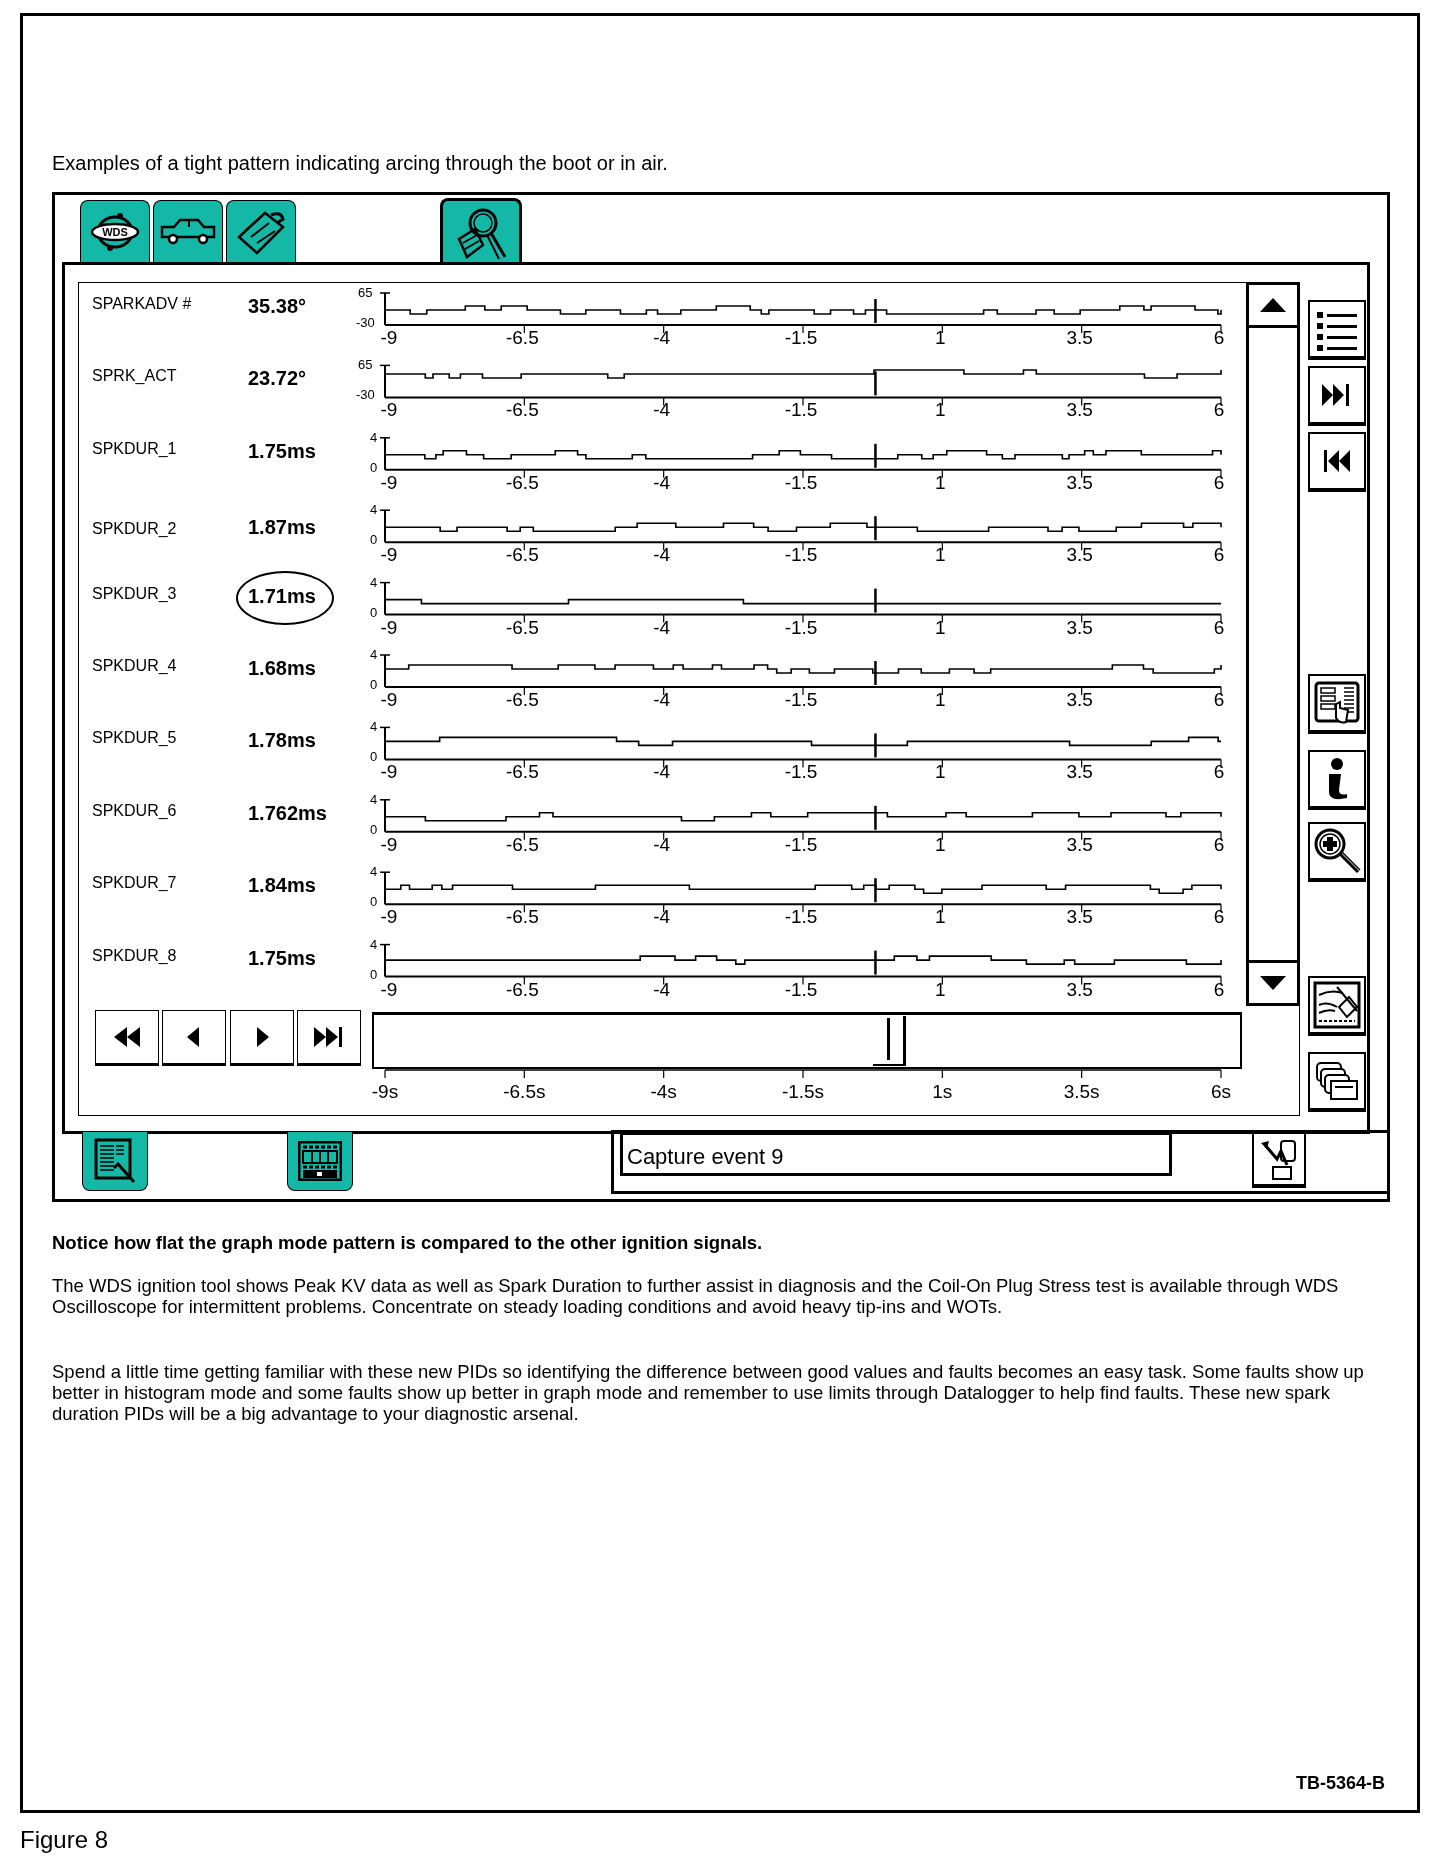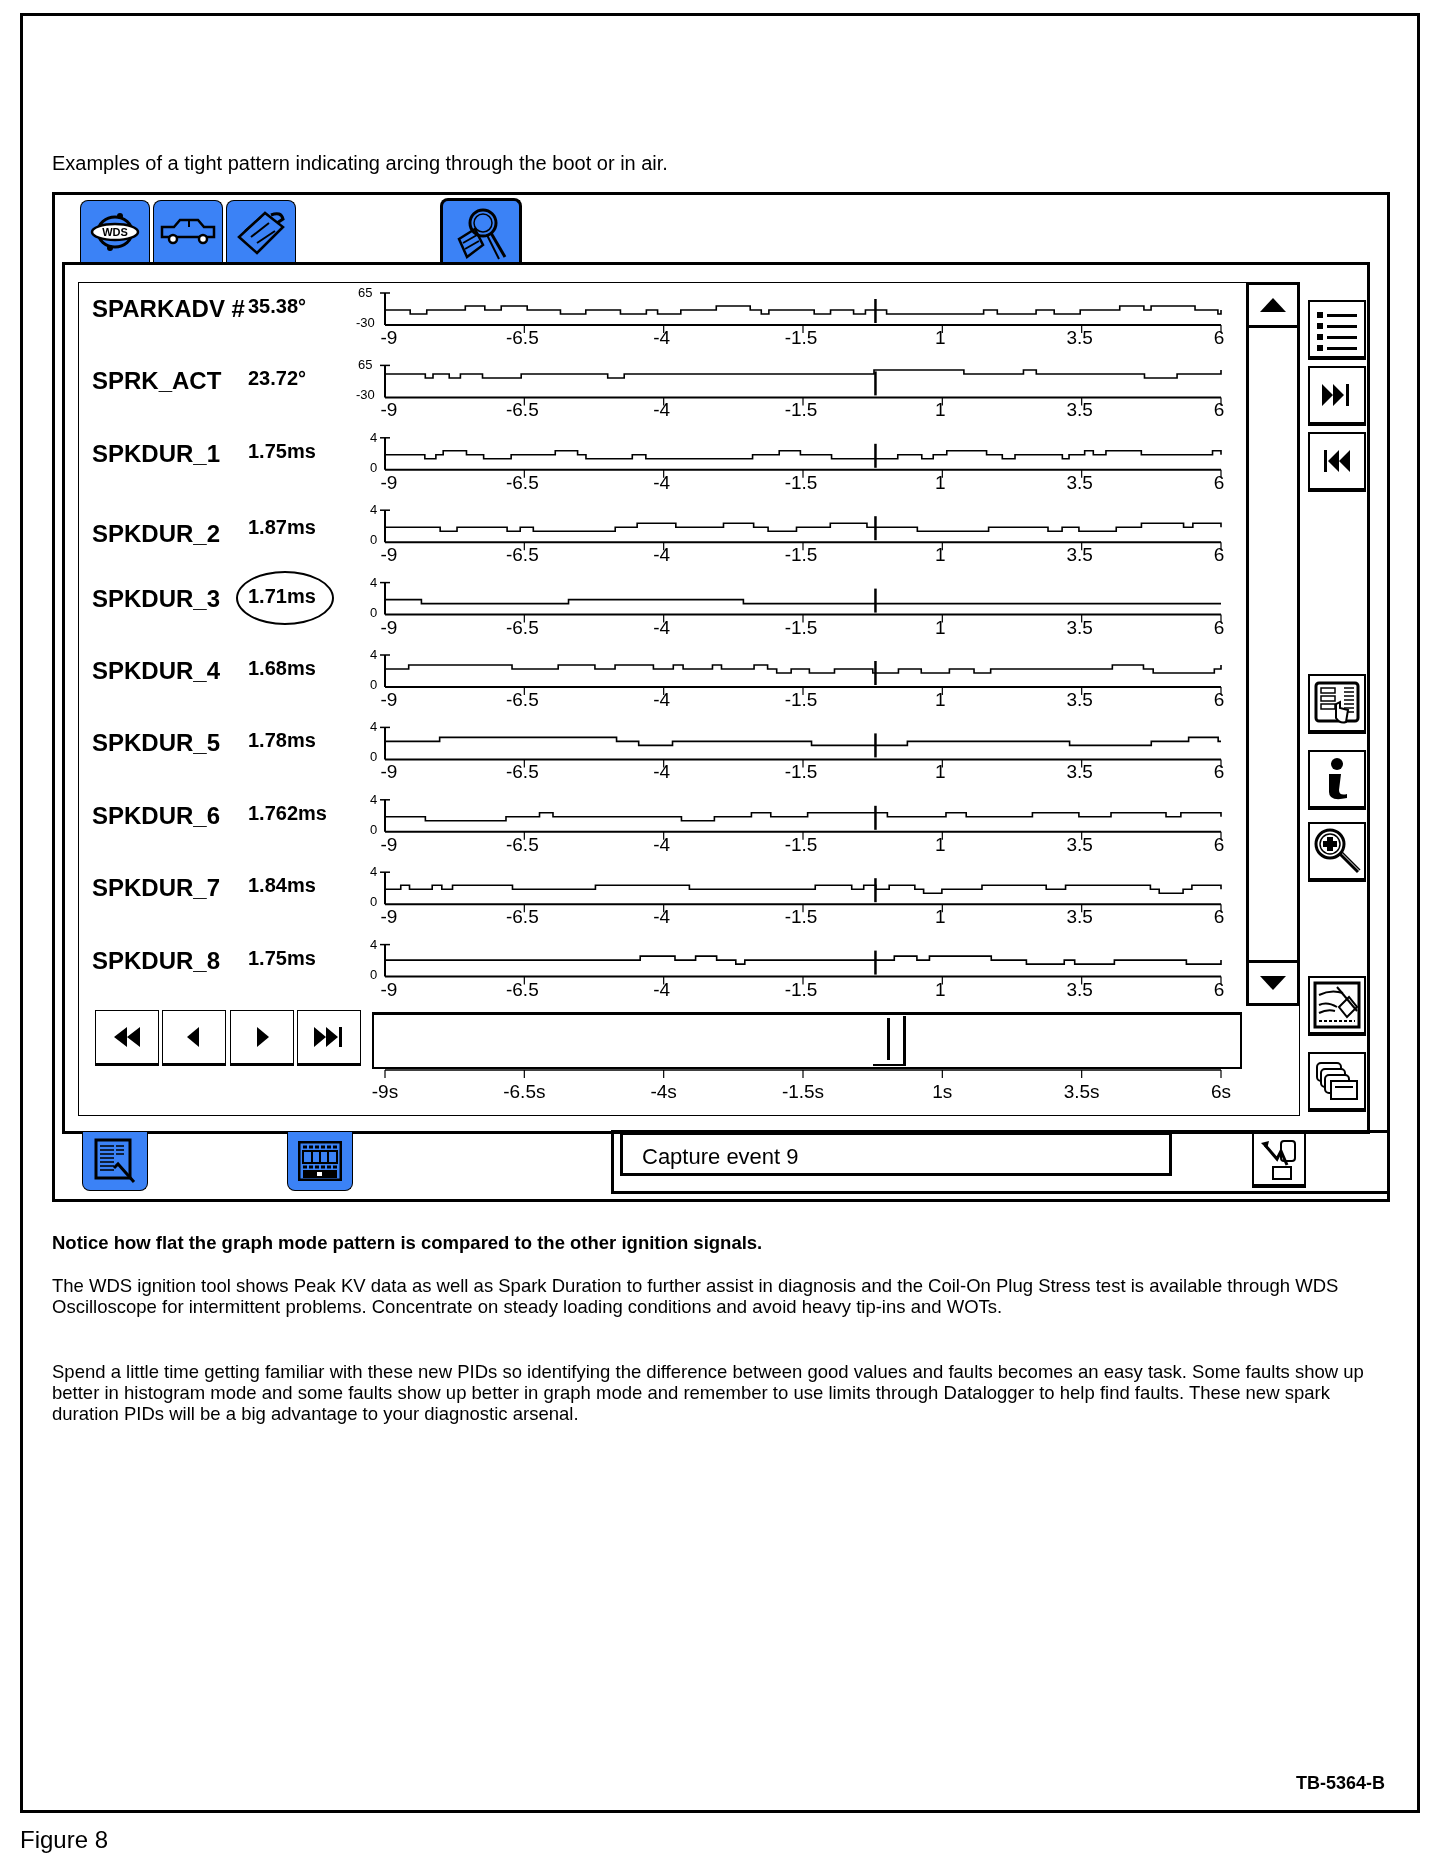--- a/index.html
+++ b/index.html
@@ -3,34 +3,34 @@
 <meta charset="utf-8">
 <style>
   html, body { margin:0; padding:0; background:#fff; }
   body { width:1456px; height:1866px; position:relative; font-family:"Liberation Sans", sans-serif; color:#000; overflow:hidden; }
   .abs { position:absolute; }
   #page-border { left:20px; top:13px; width:1394px; height:1794px; border:3px solid #000; }
   .caption { font-size:20px; }
   #app-frame { left:52px; top:192px; width:1332px; height:1004px; border:3px solid #000; border-top-width:3px; }
   #main-panel { left:62px; top:262px; width:1302px; height:866px; border:3px solid #000; border-bottom-width:3px; }
   #graph-box { left:78px; top:282px; width:1220px; height:832px; border:1px solid #000; }
-  .tab { position:absolute; width:68px; height:62px; border:1px solid #000; border-bottom:none; border-radius:8px 8px 0 0; background:#3b82f6; display:flex; align-items:center; justify-content:center; }
+  .tab { position:absolute; width:68px; height:62px; border:1px solid #000; border-bottom:none; border-radius:8px 8px 0 0; background:#14b8a6; display:flex; align-items:center; justify-content:center; }
   .tab.active { border:3px solid #000; border-bottom:none; }
-  .row-label { position:absolute; left:92px; font-size:24px; font-weight:bold; }
+  .row-label { position:absolute; left:92px; font-size:16px; font-weight:normal; }
   .row-value { position:absolute; left:248px; font-size:20px; font-weight:bold; }
   .circle { position:absolute; border:2px solid #000; border-radius:50%; }
   .scale-txt { position:absolute; font-size:13px; }
   .tick-txt { position:absolute; font-size:19px; transform:translateX(-50%); }
   .icon-btn { position:absolute; width:54px; height:54px; border:2px solid #000; border-bottom-width:4px; background:#fff; display:flex; align-items:center; justify-content:center; }
   .tbtn { position:absolute; top:1010px; width:62px; height:52px; border:1px solid #000; border-bottom:3px solid #000; background:#fff; display:flex; align-items:center; justify-content:center; }
   #timeline-box { left:372px; top:1012px; width:866px; height:52px; border:2px solid #000; border-top-width:3px; }
   #scroll-track { left:1246px; top:282px; width:48px; height:716px; border:3px solid #000; border-top:1px solid #000; }
   .scroll-btn { position:absolute; left:1246px; width:48px; height:40px; border:3px solid #000; background:#fff; display:flex; align-items:center; justify-content:center; }
   #status-panel { left:611px; top:1130px; width:775px; height:58px; border:3px solid #000; border-right:none; border-top:3px solid #000; }
-  #capture-field { left:620px; top:1132px; width:546px; height:44px; border:3px solid #000; font-size:22px; line-height:44px; padding-left:19px; box-sizing:border-box; width:552px; }
+  #capture-field { left:620px; top:1132px; width:546px; height:44px; border:3px solid #000; font-size:22px; line-height:44px; padding-left:4px; box-sizing:border-box; width:552px; }
   .para { position:absolute; left:52px; width:1320px; font-size:18.5px; line-height:21px; }
   svg { display:block; }
 </style>
 </head>
 <body>
 
 <div id="page-border" class="abs"></div>
 
 <div class="abs caption" style="left:52px; top:152px;">Examples of a tight pattern indicating arcing through the boot or in air.</div>
 

